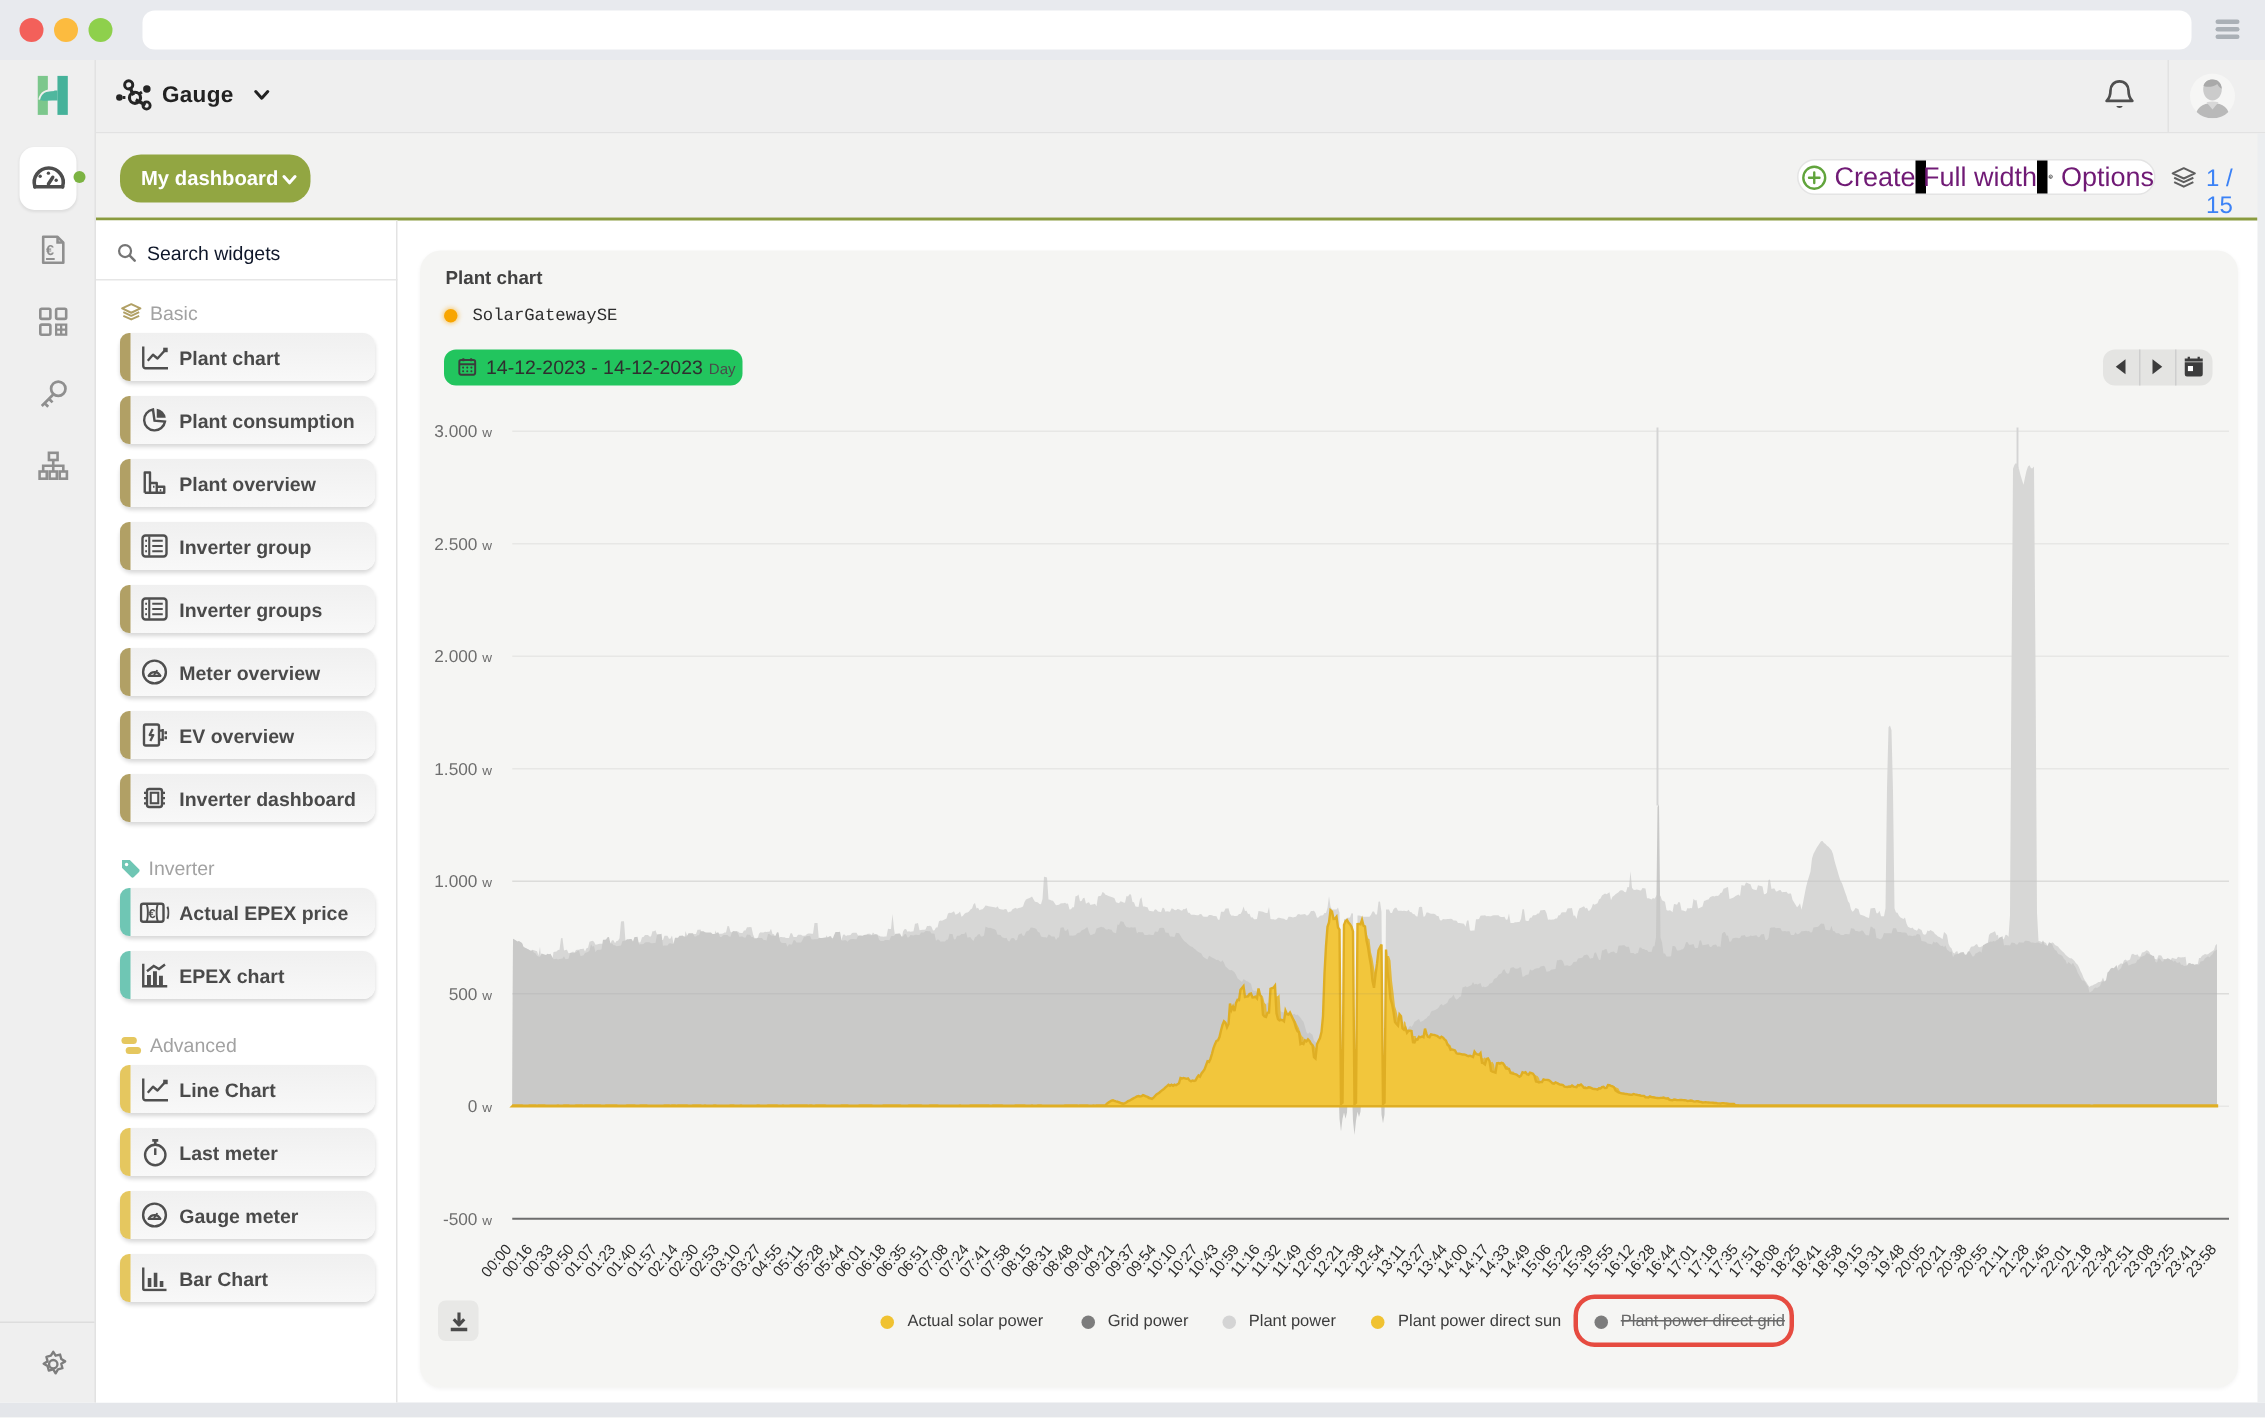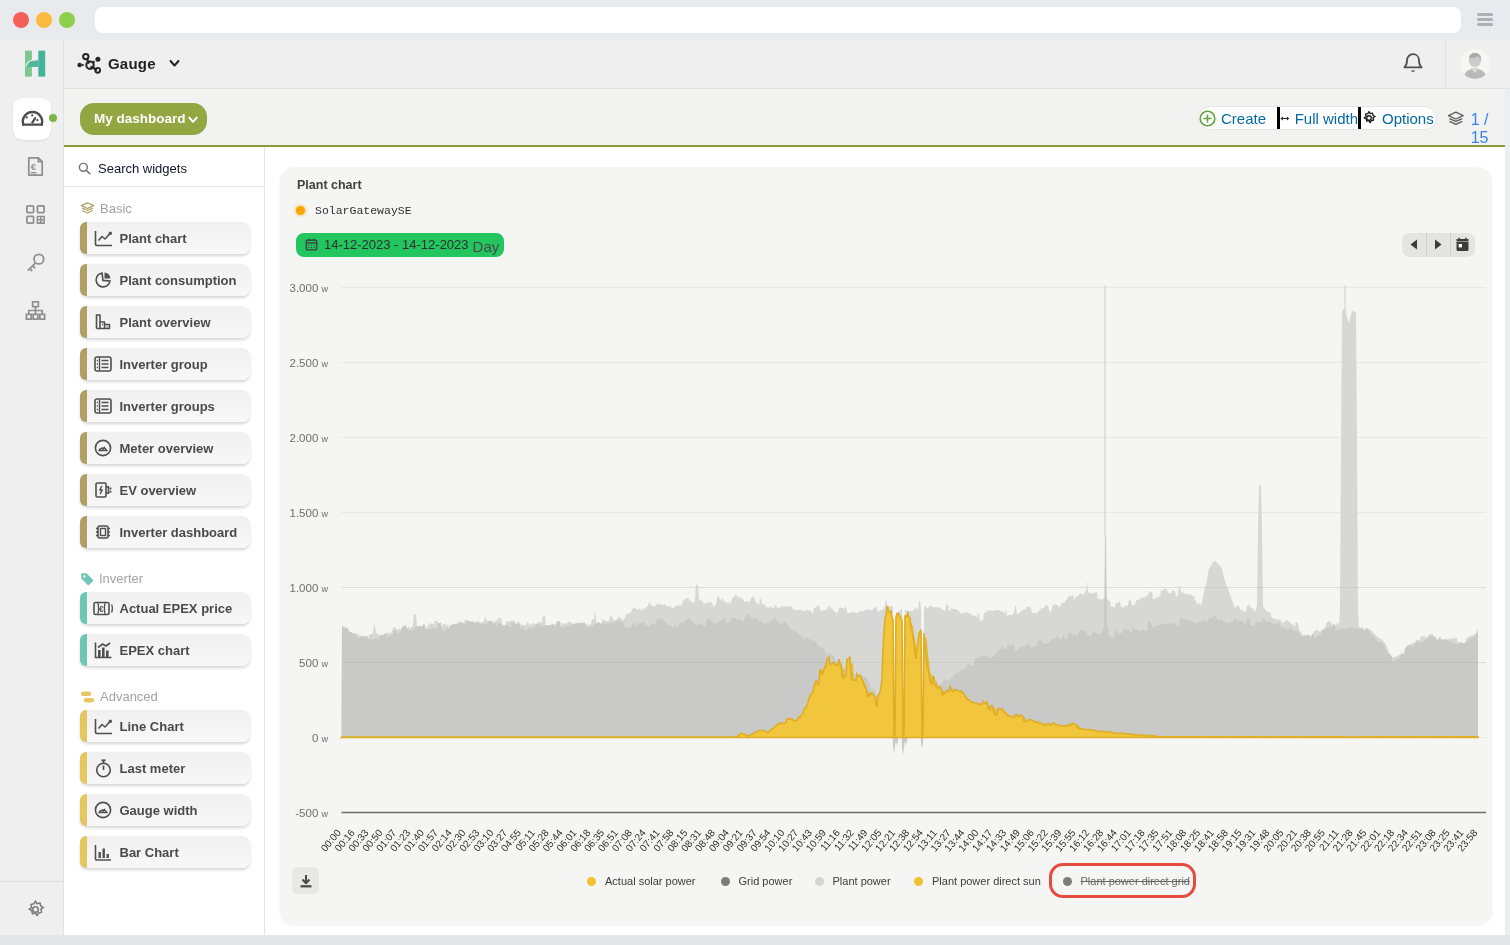--- a/index.html
+++ b/index.html
@@ -18,43 +18,43 @@
 .railsep{left:0;top:881px;width:63px;height:1px;background:#ddd}
 
 .header{left:64px;top:40px;width:1446px;height:49px;background:#efefef;border-bottom:1px solid #e2e2e2}
 .hsep{left:1445px;top:40px;width:1px;height:48px;background:#e2e2e2}
 .embiontxt{left:108px;top:55px;font-size:15px;font-weight:bold;color:#222;letter-spacing:.2px}
 
 .toolbar{left:64px;top:89px;width:1446px;height:56px;background:#f2f2f1}
 .greenline{left:64px;top:145px;width:1441px;height:2px;background:#8a9b3f}
 .mydash{left:80px;top:103px;width:127px;height:32px;background:#92a642;border-radius:14px;color:#fff;font-weight:bold;font-size:13.5px;text-align:left;line-height:32px;padding-left:14px}
 .btngroup{left:1198px;top:106px;height:24px;background:#fff;border:1px solid #e4e4e4;border-radius:12px;display:flex;align-items:center}
-.btn{font-size:15px;color:#0369a1;display:flex;align-items:center;justify-content:flex-start;gap:5px;height:100%;white-space:nowrap}
+.btn{font-size:18px;color:#701a75;display:flex;align-items:center;justify-content:flex-end;gap:5px;height:100%;white-space:nowrap}
 .btn.b1{width:78px}.btn.b2{width:81px}.btn.b3{width:78px}
-.btn+.btn{border-left:3px solid #000000}
+.btn+.btn{border-left:7px solid #000000}
 .pages{left:1447px;top:111px;font-size:16px;color:#3b82f6;display:flex;align-items:flex-start;gap:6px}
 
 .panel{left:64px;top:147px;width:201px;height:788px;background:#fff;border-right:1px solid #e3e3e3}
 .search{left:64px;top:147px;width:201px;height:40px;border-bottom:1px solid #e6e6e6}
 .searchtxt{left:98px;top:161px;font-size:13px;color:#0f172a}
 .sechead{font-size:13px;color:#a2a2a2;display:flex;align-items:center;gap:5px}
 .card{left:80px;width:170px;height:32px;border-radius:8px;background:linear-gradient(180deg,#f0f0f0,#f8f8f8);box-shadow:0 2px 3px rgba(0,0,0,.16);display:flex;align-items:center}
 .card .accent{position:absolute;left:0;top:0;width:6.5px;height:32px;border-radius:6px 0 0 6px}
 .card .cicon{margin-left:13px;width:20px;height:20px;display:flex;align-items:center;justify-content:center}
 .card .ctxt{margin-left:6.5px;font-size:13px;font-weight:bold;color:#4a4a4a}
 
 .main{left:265px;top:147px;width:1240px;height:788px;background:#fff}
 .scrollst{left:1505px;top:89px;width:5px;height:846px;background:#eceef0}
 .chartcard{left:280px;top:167px;width:1212px;height:758px;background:#f5f5f3;border-radius:14px;box-shadow:0 1px 3px rgba(0,0,0,.05)}
 .ctitle{left:297px;top:178px;font-size:12.5px;font-weight:bold;color:#414141}
 .gwdot{left:296px;top:206px;width:9px;height:9px;border-radius:50%;background:#f8a500;box-shadow:0 0 3px 1px rgba(248,165,0,.45)}
 .gwtxt{left:315px;top:204px;font-family:"Liberation Mono",monospace;font-size:11.5px;color:#2e2e2e}
 .datepill{left:296px;top:232.5px;height:24px;background:#22c55e;border-radius:8px;display:flex;align-items:center;padding:0 5px 0 9px;gap:6px}
 .datetxt{font-size:13px;color:#2f2f2f}
-.dayspan{font-size:15px;color:#4a4a4a;margin-left:-2px;position:relative;top:2px}
+.dayspan{font-size:10px;color:#4a4a4a;margin-left:-2px;position:relative;top:2px}
 .navpill{left:1401.5px;top:232.5px;width:73px;height:24px;background:#e4e4e2;border-radius:8px;display:flex}
 .navcell{width:24.3px;height:24px;display:flex;align-items:center;justify-content:center}
 .navcell+.navcell{border-left:1px solid #cecece}
 
 .litem{position:absolute;top:875px;display:flex;align-items:center;gap:9px;font-size:11px;color:#3c3c3c}
 .ldot{width:9px;height:9px;border-radius:50%}
 .redbox{left:1049px;top:863px;width:147px;height:35px;border:3px solid #e64b40;border-radius:14px}
 .dlbtn{left:292px;top:867px;width:27px;height:27px;background:#e8e8e6;border-radius:5px;display:flex;align-items:center;justify-content:center}
 .yl{font-size:11.5px;fill:#6e6e6e}
 .yw{font-size:9px}
@@ -356,21 +356,21 @@
 <div class="abs card" style="top:794px">
     <span class="accent" style="background:#e5c75f"></span>
     <span class="cicon">
       <svg width="18" height="18" viewBox="0 0 18 18">
         <circle cx="9" cy="9" r="7.6" fill="none" stroke="#4f4f4f" stroke-width="1.6"></circle>
         <path d="M5.2,11.5 a4.2,4.2 0 0 1 7.6,0" fill="none" stroke="#4f4f4f" stroke-width="1.5" stroke-linecap="round"></path>
         <line x1="5.2" y1="11.5" x2="12.8" y2="11.5" stroke="#4f4f4f" stroke-width="1.5" stroke-linecap="round"></line>
         <line x1="8.9" y1="10.7" x2="10.6" y2="8.2" stroke="#4f4f4f" stroke-width="1.3" stroke-linecap="round"></line>
       </svg>
     </span>
-    <span class="ctxt">Gauge width</span>
+    <span class="ctxt">Gauge meter</span>
   </div>
 <div class="abs card" style="top:836px">
     <span class="accent" style="background:#e5c75f"></span>
     <span class="cicon">
       <svg width="18" height="17" viewBox="0 0 18 17">
         <path d="M1.5,1 v14 a1,1 0 0 0 1,1 h14.5" fill="none" stroke="#4f4f4f" stroke-width="1.6"></path>
         <rect x="4.5" y="8" width="2.4" height="6" fill="#4f4f4f"></rect>
         <rect x="8.5" y="4.5" width="2.4" height="9.5" fill="#4f4f4f"></rect>
         <rect x="12.5" y="10" width="2.4" height="4" fill="#4f4f4f"></rect>
       </svg>

